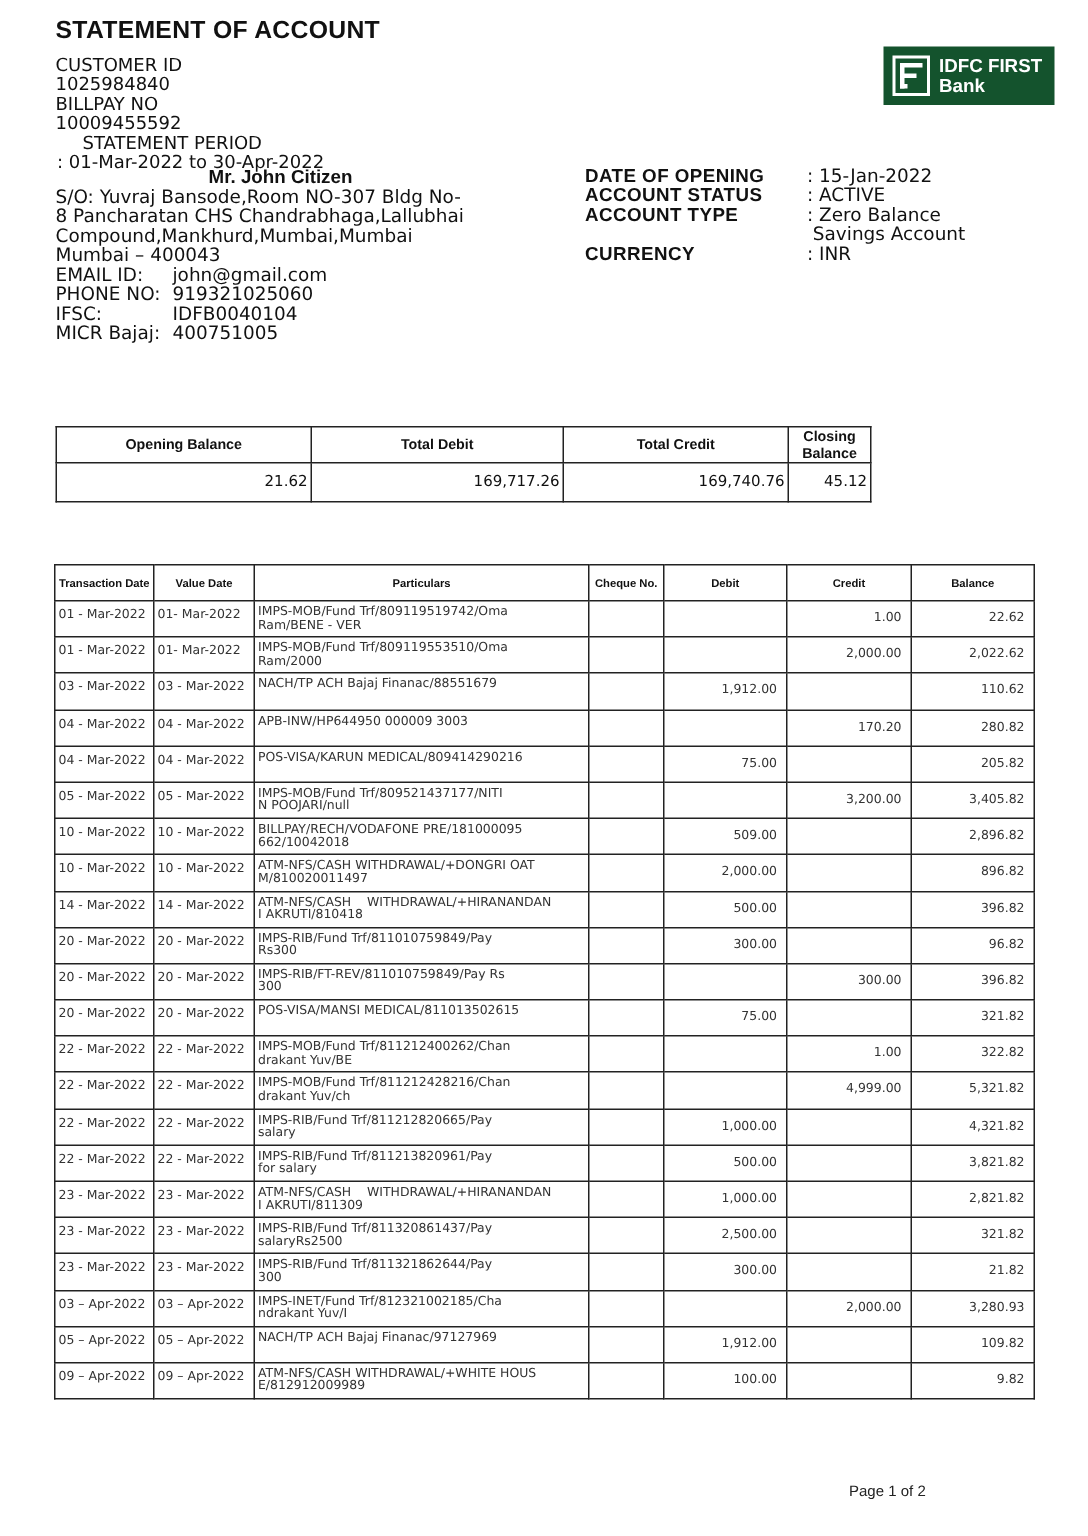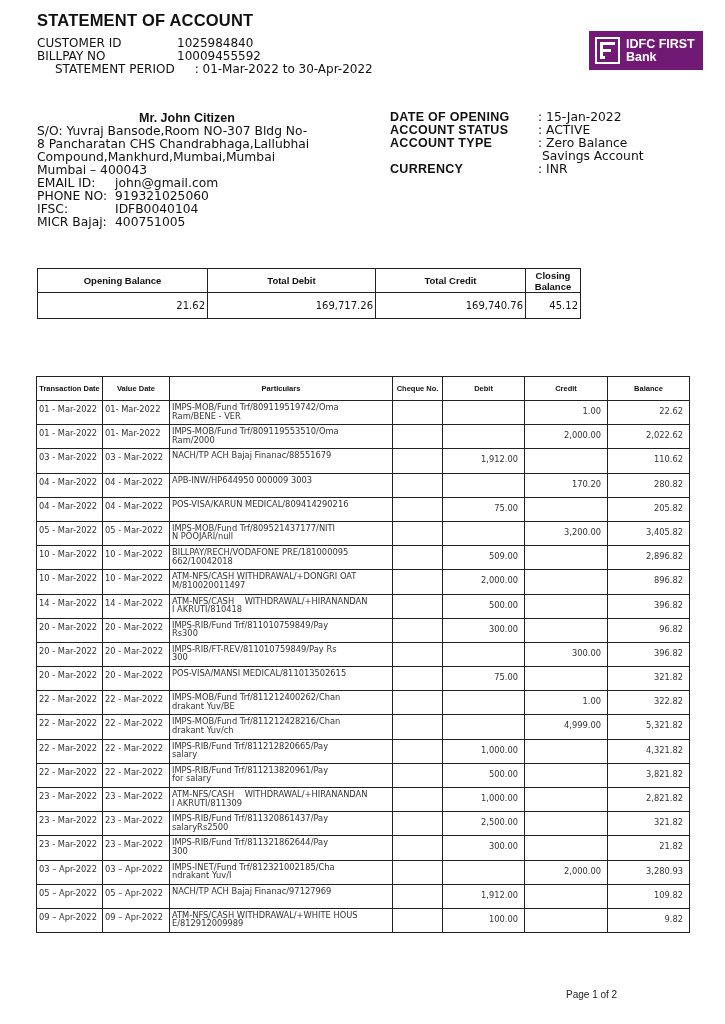--- a/index.html
+++ b/index.html
@@ -5,43 +5,43 @@
     * { box-sizing: border-box; margin: 0; padding: 0; }
     body {
       width: 725px; height: 1024px; background: #ffffff; position: relative;
       font-family: "DejaVu Sans", sans-serif; color: #111; overflow: hidden;
     }
     .title {
       position: absolute; left: 37px; top: 11px;
       font-family: "Liberation Sans", sans-serif; font-weight: bold; font-size: 16.5px; letter-spacing: 0.2px;
     }
     .meta { position: absolute; left: 37px; top: 37px; font-size: 12px; line-height: 13px; font-family: "DejaVu Sans", sans-serif; }
-    .meta .row { display: flex; white-space: nowrap; }
+    .meta .row { display: flex; white-space: nowrap; flex-direction: column; }
     .meta .k1 { width: 140px; }
     .meta .k3 { width: auto; margin-left: 18px; }
     .logo {
-      position: absolute; left: 589px; top: 31px; width: 114px; height: 39px; background: #701a75;
+      position: absolute; left: 589px; top: 31px; width: 114px; height: 39px; background: #14532d;
       display: flex; align-items: center; padding-left: 6px;
     }
     .logo-mark { width: 25px; height: 27px; position: relative; border: 2px solid #fff; }
     .logo-mark i { position: absolute; background: #fff; display: block; }
     .logo-text { color: #fff; font-family: "Liberation Sans", sans-serif; font-weight: bold; font-size: 12.5px; line-height: 13px; margin-left: 6px; }
 
     .cust { position: absolute; left: 37px; top: 112px; font-size: 12.3px; line-height: 13px; width: 300px; }
     .cust .name { font-family: "Liberation Sans", sans-serif; font-weight: bold; font-size: 12.5px; text-align: center; }
     .cust .kv { display: flex; white-space: nowrap; }
     .cust .kv .k { width: 78px; }
 
     .acct { position: absolute; left: 390px; top: 111px; font-size: 12.3px; line-height: 13px; }
     .acct .row { display: flex; }
     .acct .k { width: 148px; font-family: "Liberation Sans", sans-serif; font-weight: bold; font-size: 12.5px; letter-spacing: 0.3px; }
     .acct .v { width: 150px; }
 
     table { border-collapse: collapse; position: absolute; }
-    .summary { left: 37px; top: 268px; width: 544px; }
+    .summary { left: 37px; top: 284px; width: 544px; }
     .summary th, .summary td { border: 1px solid #222; font-size: 9.5px; }
     .summary th { height: 24px; font-family: "Liberation Sans", sans-serif; font-weight: bold; text-align: center; }
     .summary td { height: 26px; text-align: right; padding-right: 2px; font-size: 10px; }
 
     .txn { left: 36px; top: 376px; width: 653px; table-layout: fixed; }
     .txn th, .txn td { border: 1px solid #222; font-size: 8.3px; vertical-align: top; color: #333; }
     .txn th { height: 24px; vertical-align: middle; text-align: center; font-family: "Liberation Sans", sans-serif; font-weight: bold; font-size: 7.5px; color: #111; margin-top: 32px; }
     .txn td { height: 24.2px; padding: 2px 2px 0 2px; line-height: 8.5px; white-space: nowrap; overflow: hidden; }
     .txn td.num { text-align: right; padding-top: 6px; padding-right: 6px; }
     .txn td.date { padding-top: 4px; margin-left: 41px; }
@@ -58,21 +58,21 @@
   <div class="row">
     <span class="k1">CUSTOMER ID</span>
     <span>1025984840</span>
   </div>
   <div class="row">
     <span class="k1">BILLPAY NO</span>
     <span>10009455592</span>
   </div>
   <div class="row">
     <span class="k3">STATEMENT PERIOD</span>
-    <span style="margin-left:20px">: 01-Mar-2022 to 30-Apr-2022</span>
+    <span style="margin-left:1px">: 01-Mar-2022 to 30-Apr-2022</span>
   </div>
 </div>
 
 <div class="logo">
   <div class="logo-mark">
     <i style="left:3px;top:3px;width:15px;height:3px"></i>
     <i style="left:3px;top:3px;width:3px;height:17px"></i>
     <i style="left:3px;top:10px;width:11px;height:3px"></i>
     <i style="left:3px;top:17px;width:5px;height:3px"></i>
   </div>

